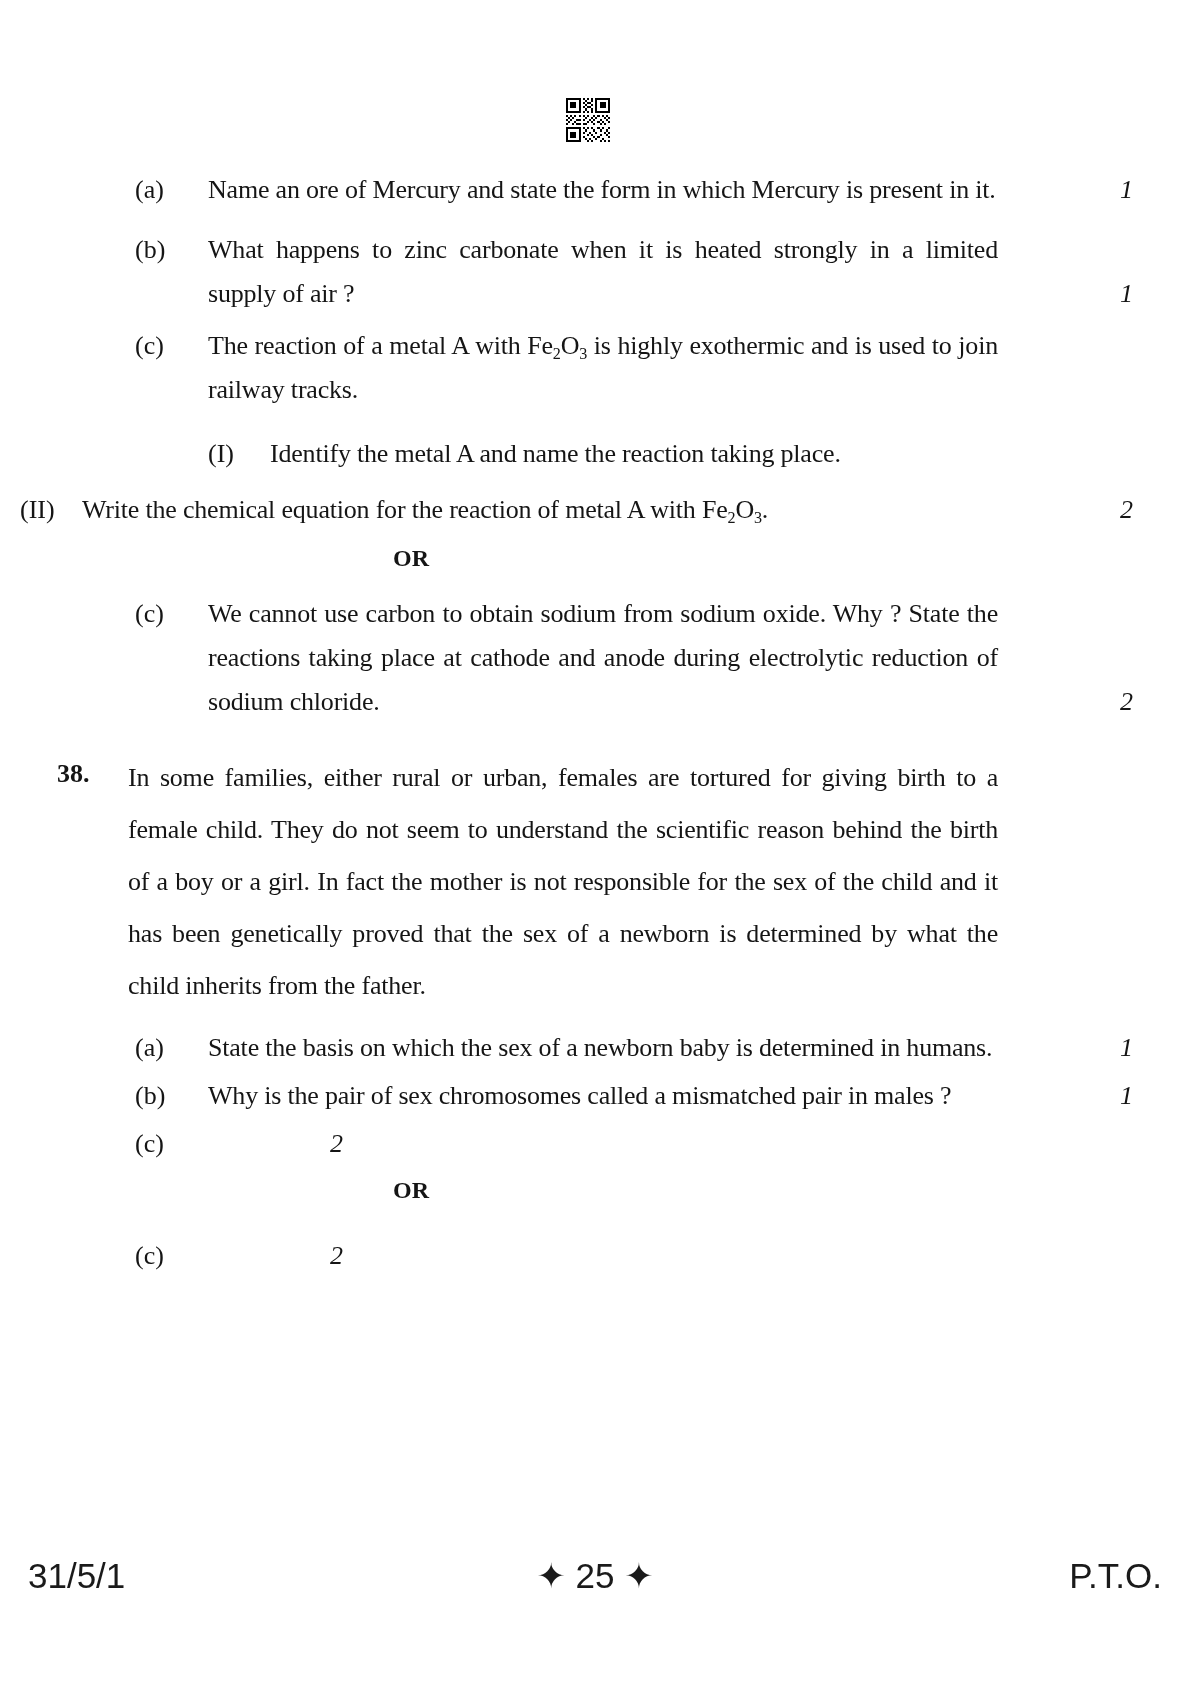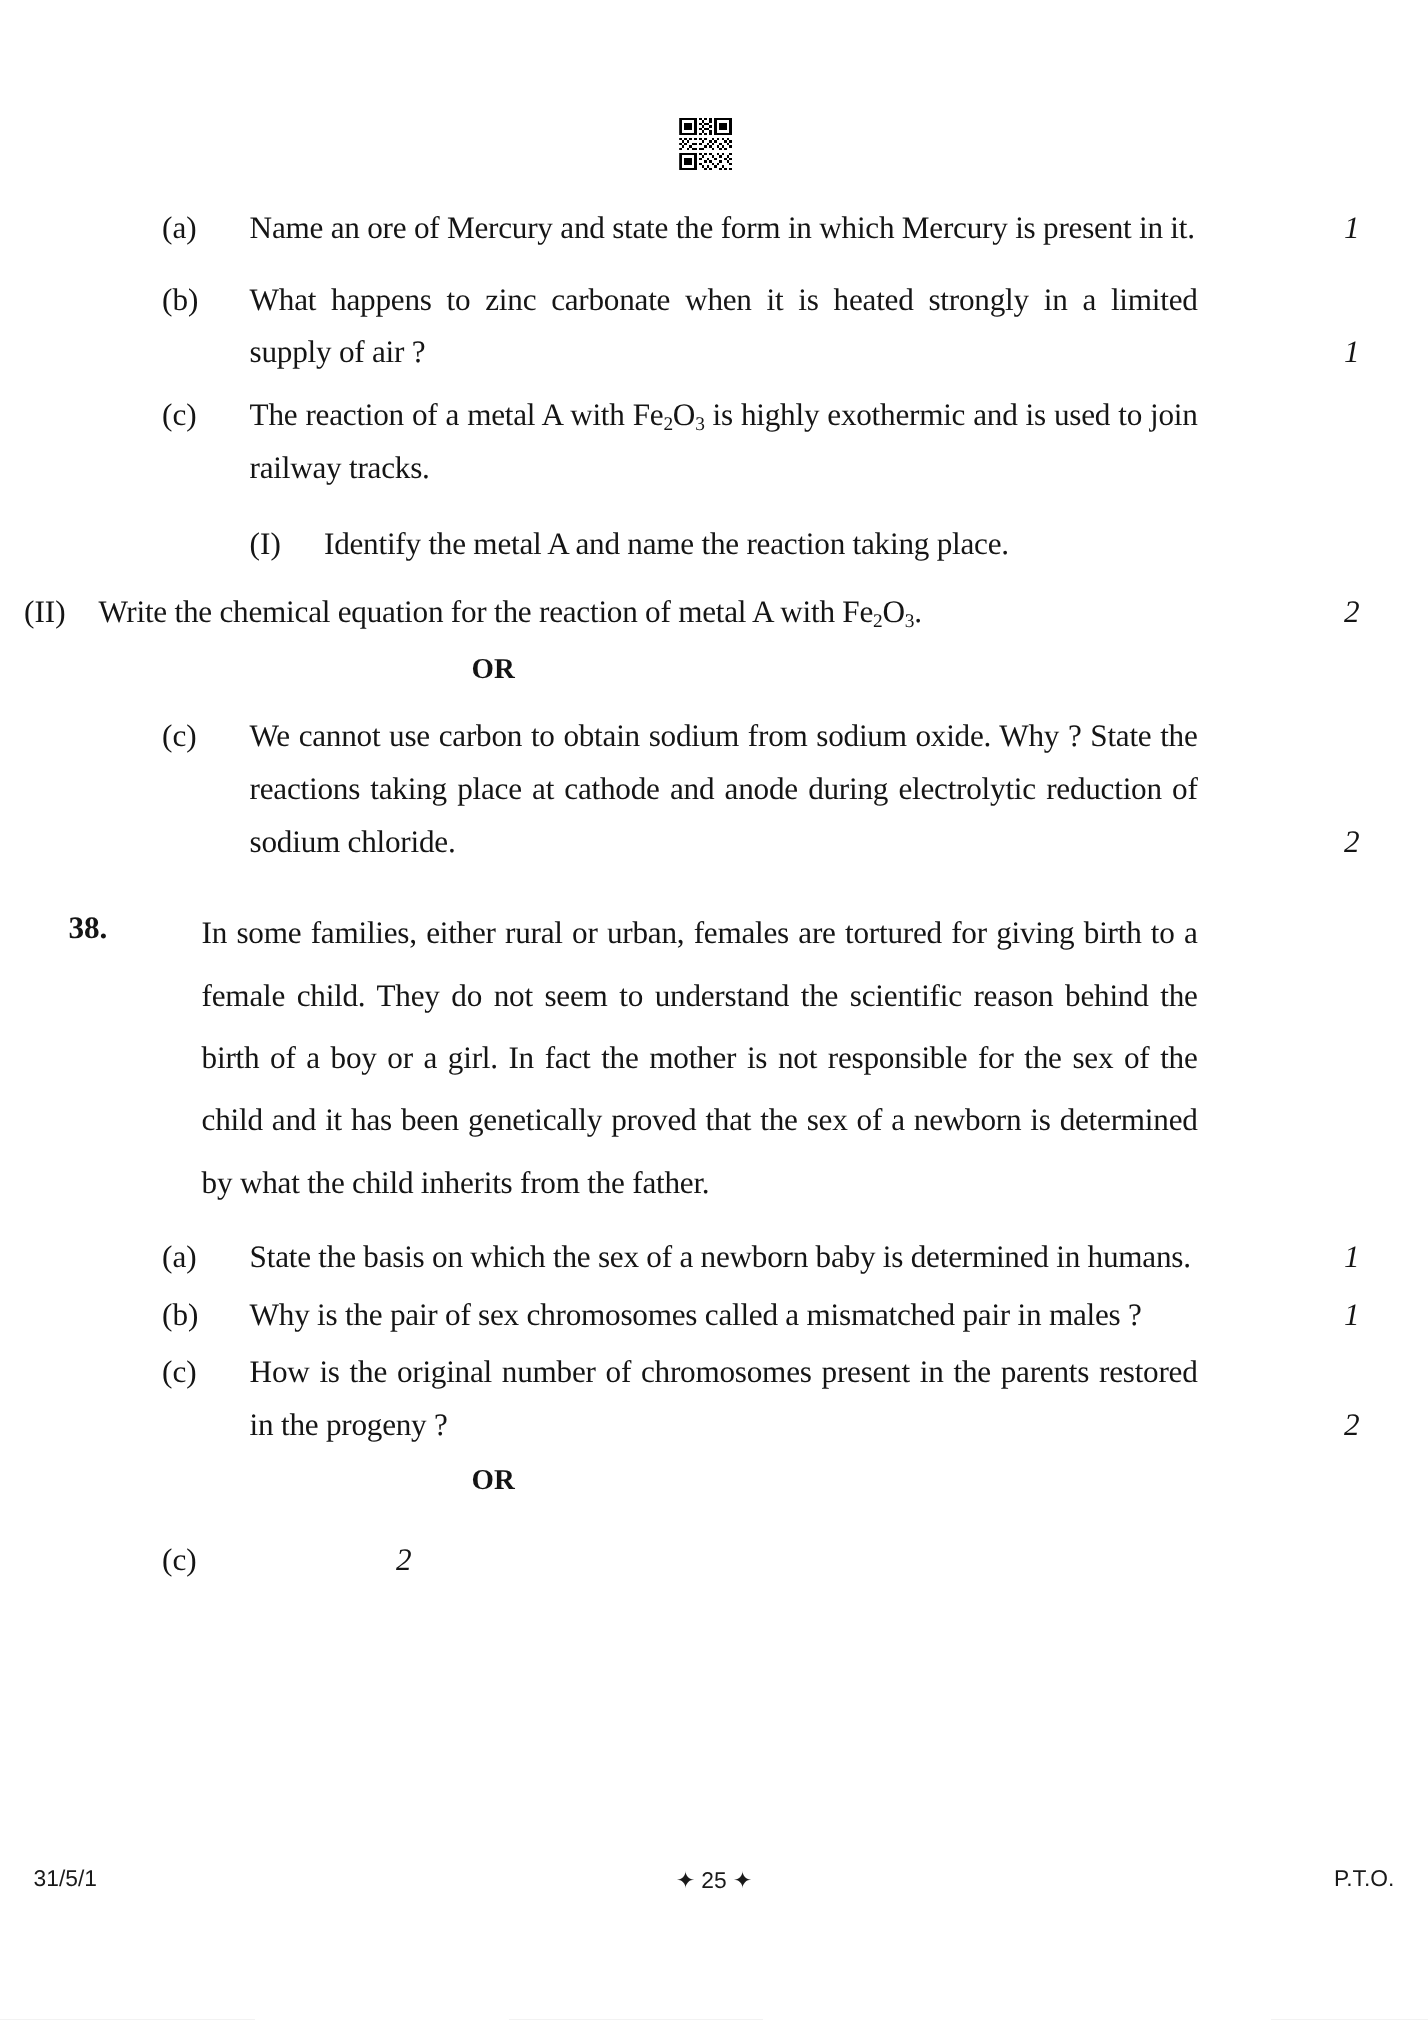--- a/index.html
+++ b/index.html
@@ -38,21 +38,21 @@
   .subpart-row { display:flex; margin-left:208px; margin-right:57px; }
   .subpart-row .label-col { flex:0 0 62px; }
 
   .or-heading {
     font-weight:bold;
     font-size:24px;
     line-height:36px;
     margin-left:393px;
   }
 
-  .q-row { display:flex; margin-left:57px; margin-right:192px;gap:40px; }
+  .q-row { display:flex; margin-left:57px; margin-right:192px; }
   .qnum-col { flex:0 0 71px; font-weight:bold; line-height:44px; }
   .q-intro { flex:1 1 auto; text-align:justify; line-height:52px; letter-spacing:-0.2px; }
 
   
   .m-p37a { margin-top:10px; margin-bottom:16px; }
   .m-p37b { margin-bottom:8px; }
   .m-p37c { margin-bottom:20px; }
   .m-sub1 { margin-bottom:12px; }
   .m-sub2 { margin-bottom:8px;margin-left:20px; }
   .m-or1  { margin-bottom:16px; }
@@ -62,21 +62,21 @@
   .m-38b  { margin-bottom:4px; }
   .m-38c  { margin-bottom:6px; }
   .m-or2  { margin-bottom:26px; }
 
   .footer {
     position:absolute;
     top:1556px; left:0; right:0;
     height:34px;
     padding:0 28px;
     font-family:"Liberation Sans","DejaVu Sans",sans-serif;
-    font-size:19px;
+    font-size:35px;
     color:#1a1a1a;
   }
   .footer-left { position:absolute; left:28px; top:0; }
   .footer-center { position:absolute; left:50%; transform:translateX(-50%); top:0; }
   .footer-right { position:absolute; right:28px; top:0; }
 </style>
 </head>
 <body>
 
 <div class="page">
@@ -148,21 +148,20 @@
     </div>
 
     <div class="part-row m-38b">
       <span class="label-col">(b)</span>
       <span class="text-col">Why is the pair of sex chromosomes called a mismatched pair in males ?</span>
       <span class="marks-col">1</span>
     </div>
 
     <div class="part-row m-38c">
       <span class="label-col">(c)</span>
-      <span class="text-col">How is the original number of chromosomes present in the parents restored in the progeny ?</span>
       <span class="marks-col">2</span>
     </div>
 
     <div class="or-heading m-or2">OR</div>
 
     <div class="part-row">
       <span class="label-col">(c)</span>
       <span class="marks-col">2</span>
     </div>
 

